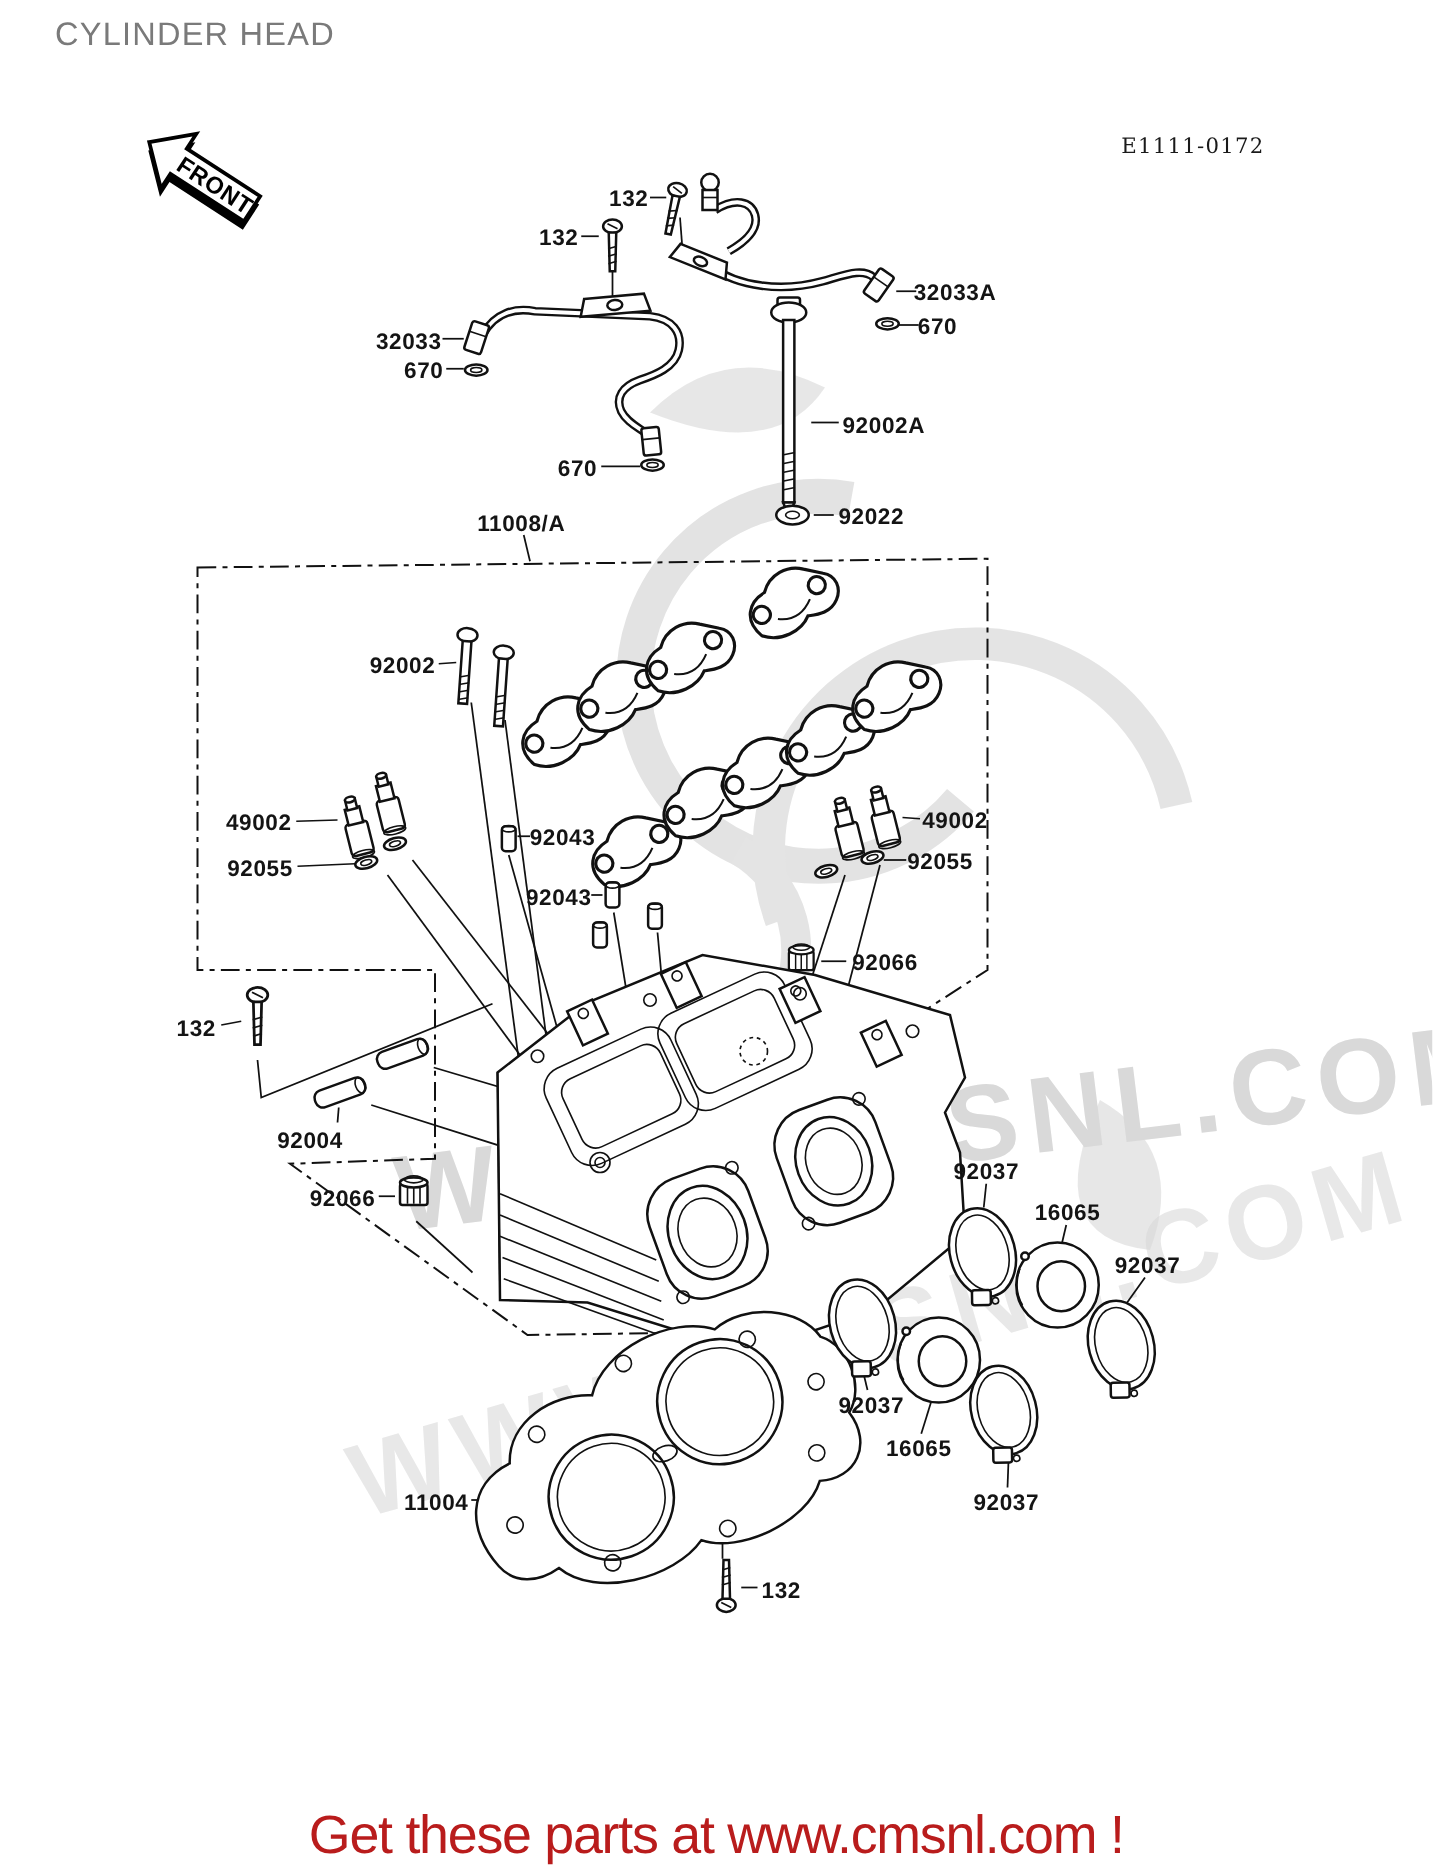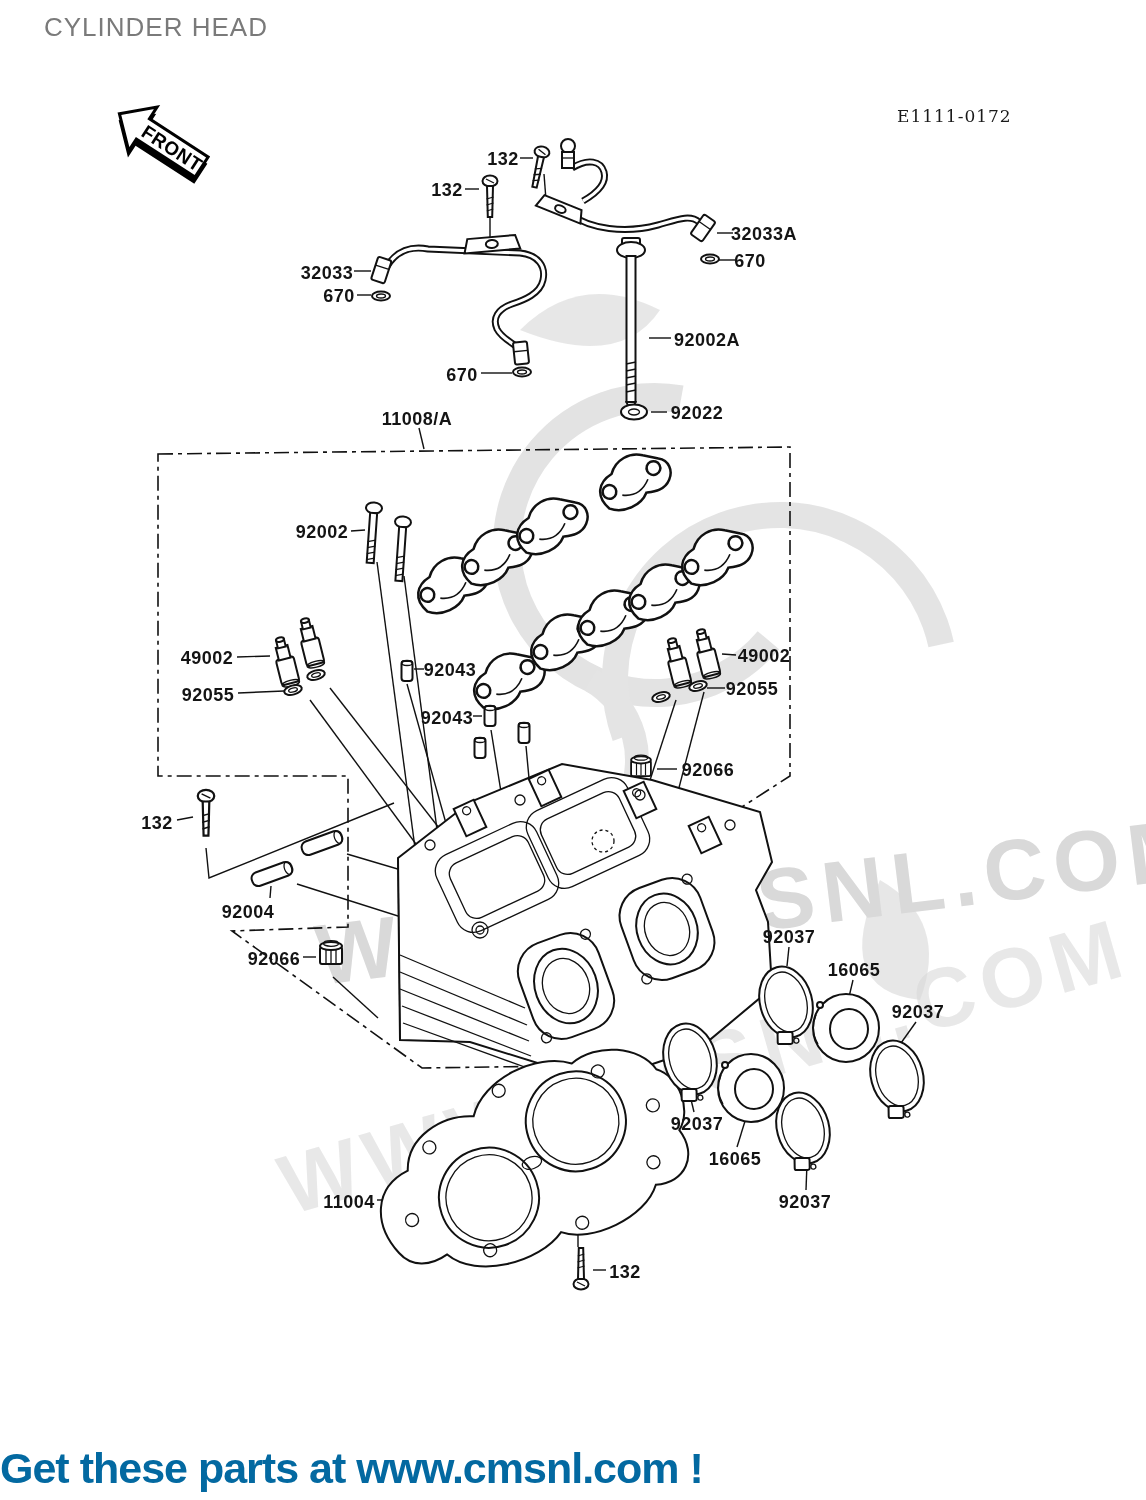--- a/index.html
+++ b/index.html
@@ -6,21 +6,21 @@
   body{
     width:1146px;height:1500px;position:relative;background:#ffffff;
     font-family:"Liberation Sans", sans-serif;overflow:hidden;
   }
   .page-title{
     position:absolute;left:20px;top:12px;
     font-size:26px;letter-spacing:1px;color:#7a7a7a;font-weight:400;margin-left:24px;
   }
   .banner{
     position:absolute;left:0;top:1444px;width:100%;
-    color:#0369a1;font-size:43px;font-weight:700;
+    text-align:center;color:#b91c1c;font-size:43px;font-weight:400;
     letter-spacing:-1px;
   }
   svg{position:absolute;left:0;top:0;}
   .outline{fill:#ffffff;stroke:#111111;stroke-width:2;}
   .thin{fill:none;stroke:#111111;stroke-width:1.3;}
   .leader{stroke:#111111;stroke-width:1.4;fill:none;}
   .chain{fill:none;stroke:#111111;stroke-width:1.6;stroke-dasharray:15 5 4 5;}
   .tube{fill:none;stroke:#111111;stroke-width:7;}
   .tubein{fill:none;stroke:#ffffff;stroke-width:3.2;}
   .wmtext{font-family:"Liberation Sans",sans-serif;font-weight:700;fill:#d9d9d9;letter-spacing:8px;}

